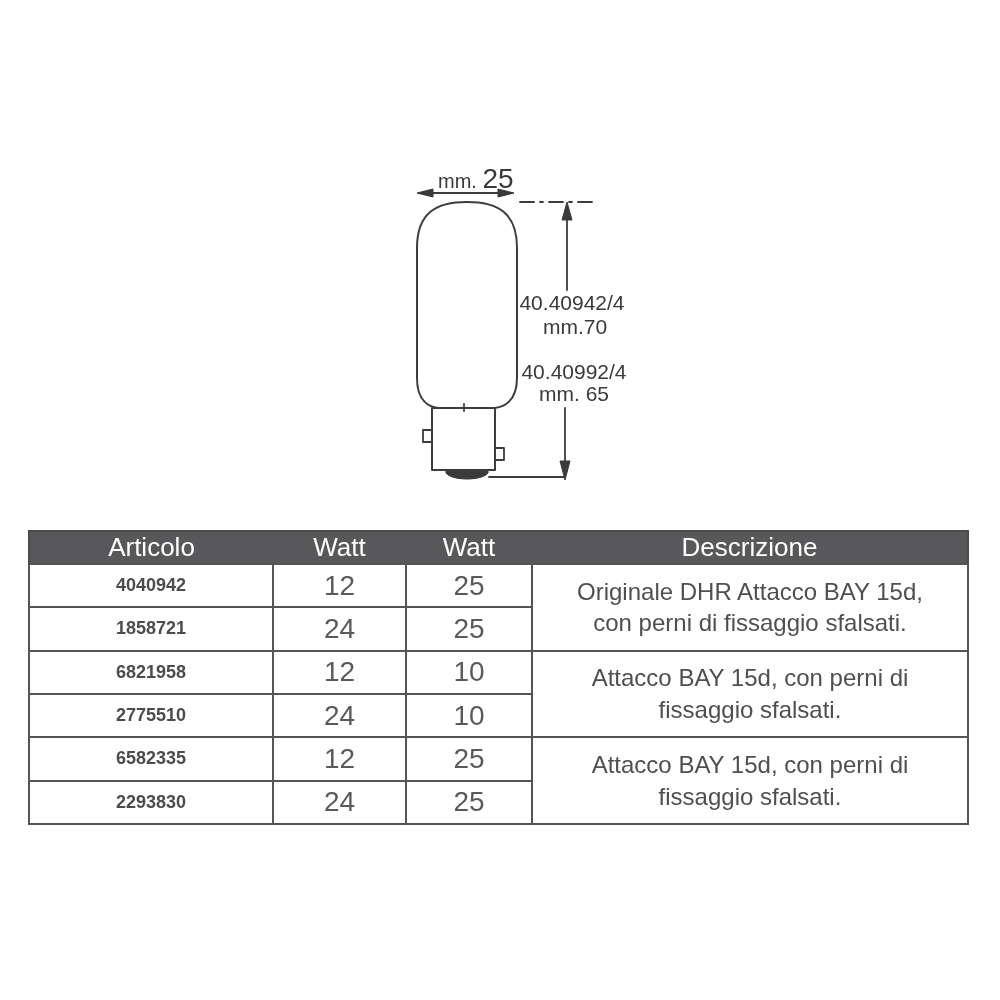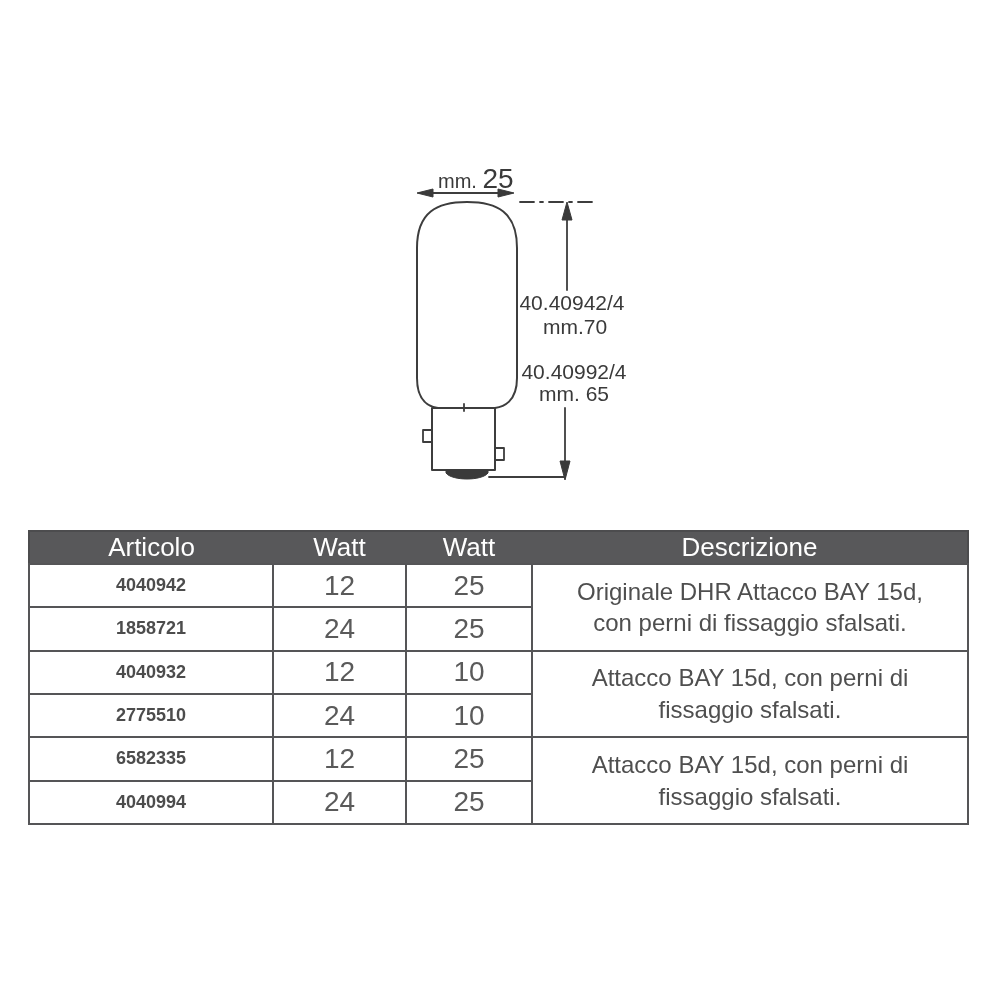--- a/index.html
+++ b/index.html
@@ -141,37 +141,37 @@
         <td class="num">12</td>
         <td class="num">25</td>
         <td class="descr" rowspan="2">Originale DHR  Attacco BAY 15d, con perni di fissaggio sfalsati.</td>
       </tr>
       <tr>
         <td class="articolo">1858721</td>
         <td class="num">24</td>
         <td class="num">25</td>
       </tr>
       <tr>
-        <td class="articolo">4040932</td>
+        <td class="articolo">6821958</td>
         <td class="num">12</td>
         <td class="num">10</td>
         <td class="descr" rowspan="2">Attacco BAY 15d, con perni di fissaggio sfalsati.</td>
       </tr>
       <tr>
         <td class="articolo">2775510</td>
         <td class="num">24</td>
         <td class="num">10</td>
       </tr>
       <tr>
         <td class="articolo">6582335</td>
         <td class="num">12</td>
         <td class="num">25</td>
         <td class="descr" rowspan="2">Attacco BAY 15d, con perni di fissaggio sfalsati.</td>
       </tr>
       <tr>
-        <td class="articolo">4040994</td>
+        <td class="articolo">2293830</td>
         <td class="num">24</td>
         <td class="num">25</td>
       </tr>
     </tbody>
   </table>
 
 </div>
 
 </body></html>

